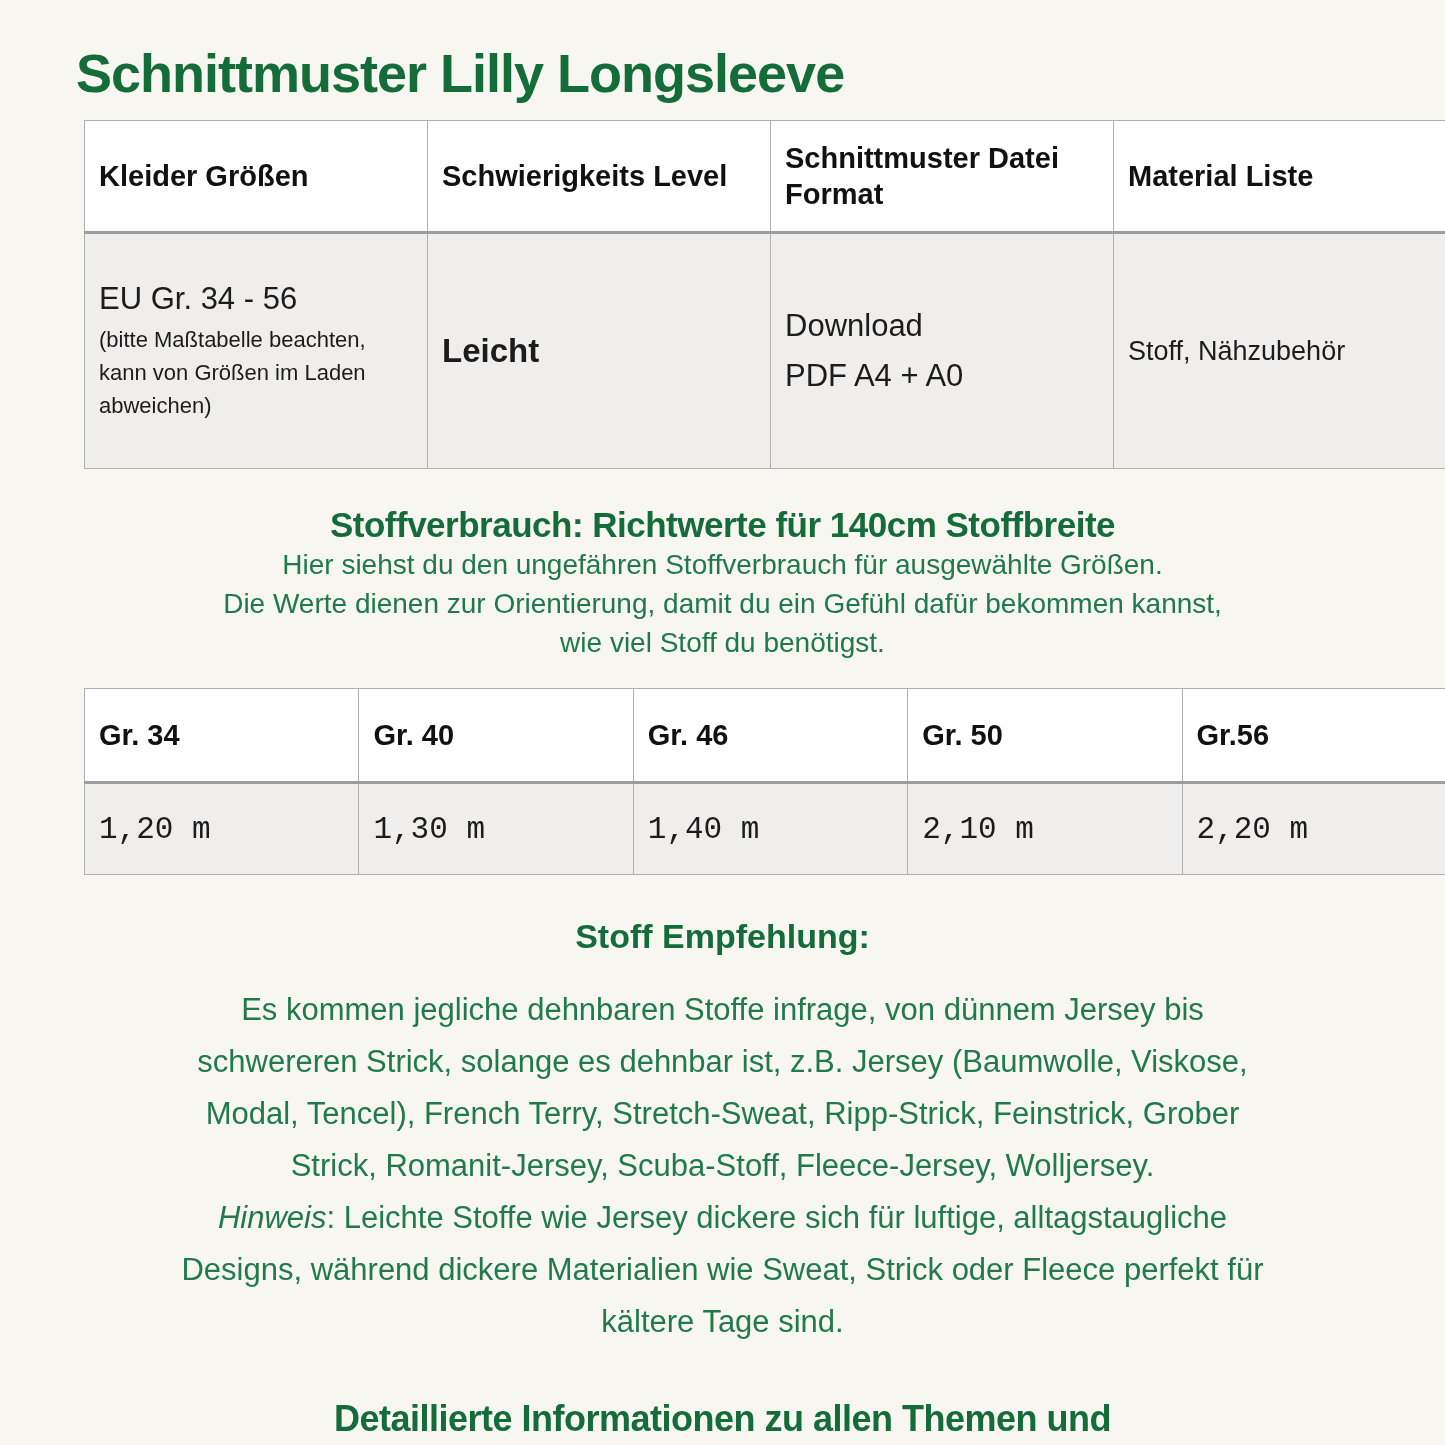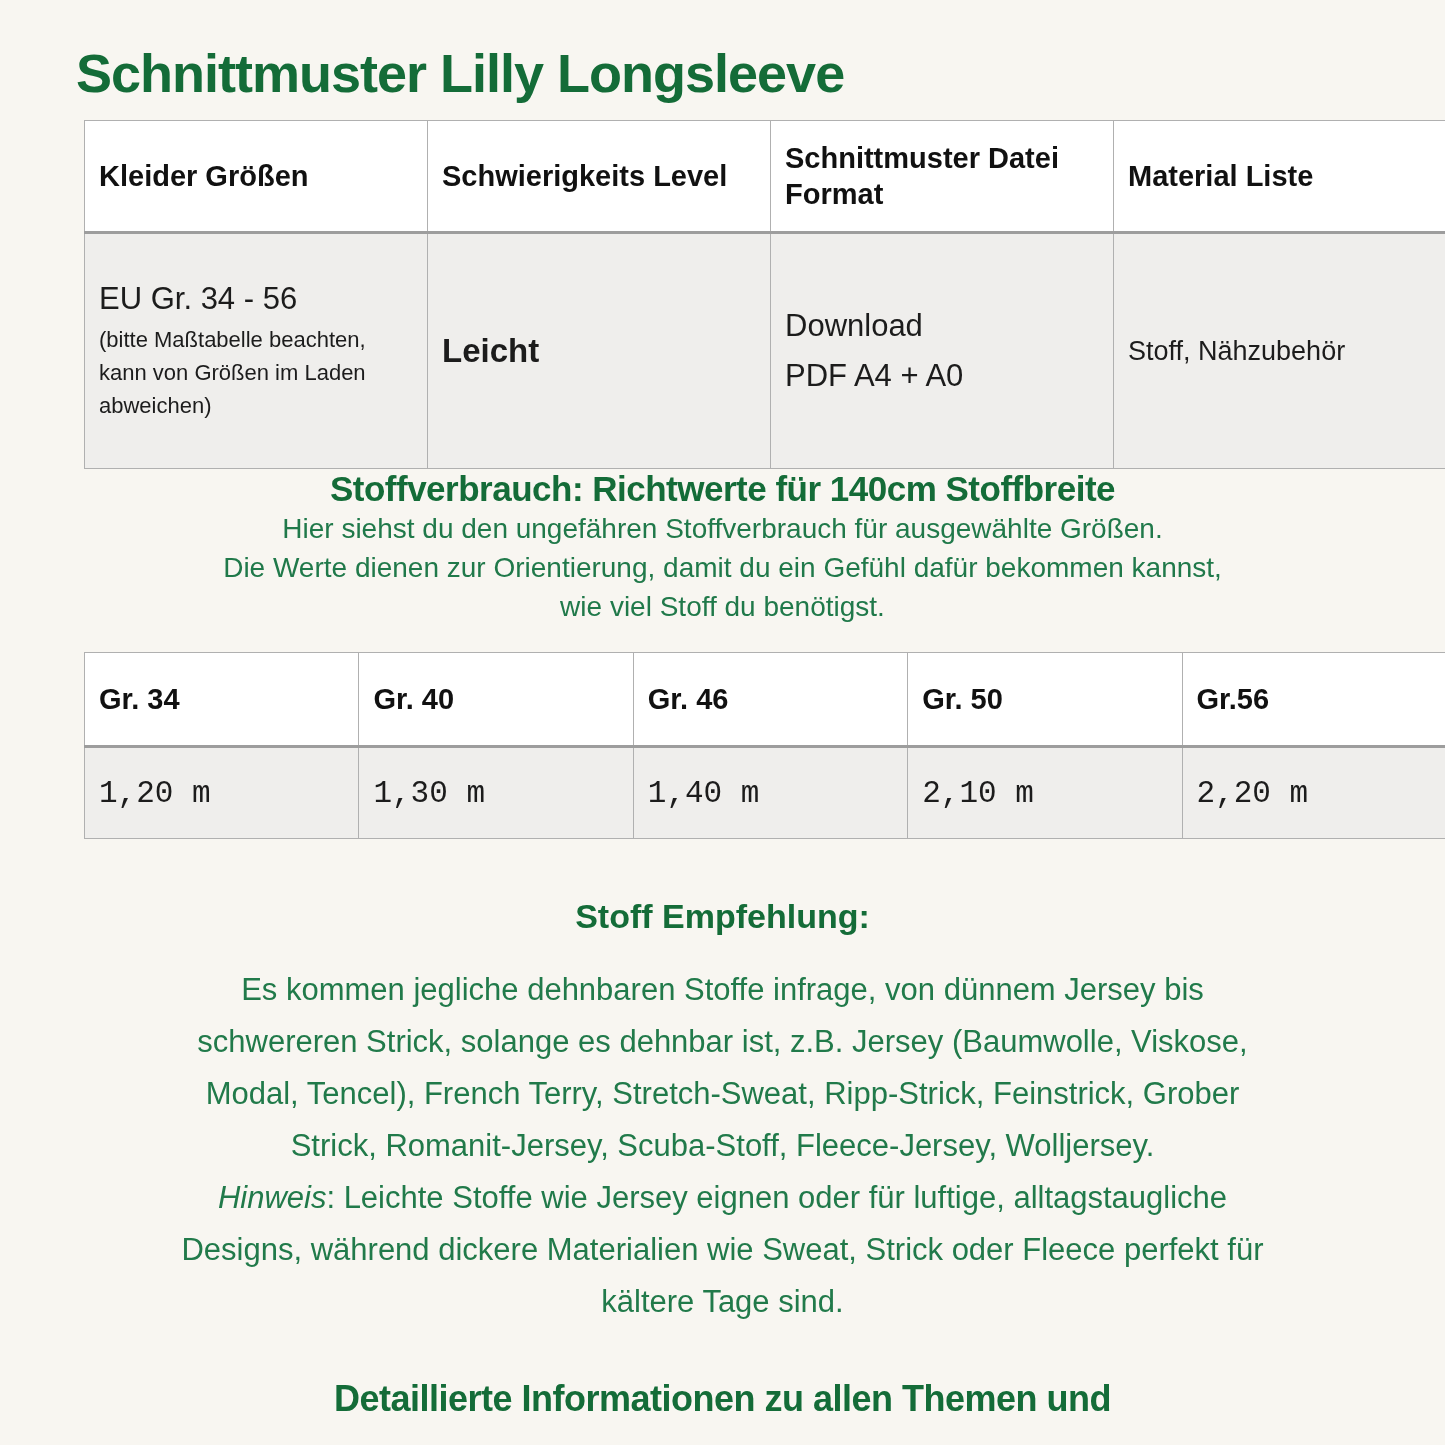--- a/index.html
+++ b/index.html
@@ -48,38 +48,39 @@
     color: #1c1c1c;
   }
   .t1 th { height: 82px; }
   .t1 td { height: 206px; }
   .sizes-main { font-size: 31px; margin-bottom: 6px; }
   .sizes-note { font-size: 22px; line-height: 33px; }
   .level-cell { font-size: 33px; font-weight: bold; }
   .format-cell { font-size: 31px; line-height: 50px; }
   .materials-cell { font-size: 27px; }
   .section-heading {
+    margin-top: 36px;
     text-align: center;
     font-size: 35px;
     font-weight: bold;
     color: #146c38;
     letter-spacing: -0.5px;
   }
   .section-sub {
     margin-top: 0;
     text-align: center;
     font-size: 28px;
     line-height: 39px;
     color: #20794a;
   }
   .t2 { margin-top: 26px; }
   .t2 th { height: 64px; font-size: 29px; }
   .t2 td { height: 62px; font-size: 31px; font-family: Liberation Mono, monospace; }
   .rec-heading {
-    margin-top: 58px;
+    margin-top: 42px;
     text-align: center;
     font-size: 34px;
     font-weight: bold;
     color: #146c38;
   }
   .rec-body {
     margin-top: 28px;
     text-align: center;
     font-size: 31px;
     line-height: 52px;
@@ -157,21 +158,21 @@
     </tbody>
   </table>
 
   <div class="rec-heading">Stoff Empfehlung:</div>
 
   <div class="rec-body">
     <div class="line">Es kommen jegliche dehnbaren Stoffe infrage, von dünnem Jersey bis</div>
     <div class="line">schwereren Strick, solange es dehnbar ist, z.B. Jersey (Baumwolle, Viskose,</div>
     <div class="line">Modal, Tencel), French Terry, Stretch-Sweat, Ripp-Strick, Feinstrick, Grober</div>
     <div class="line">Strick, Romanit-Jersey, Scuba-Stoff, Fleece-Jersey, Wolljersey.</div>
-    <div class="line"><span class="hinweis">Hinweis</span><span>: Leichte Stoffe wie Jersey eignen oder für luftige, alltagstaugliche</span></div>
+    <div class="line"><span class="hinweis">Hinweis</span><span>: Leichte Stoffe wie Jersey dickere sich für luftige, alltagstaugliche</span></div>
     <div class="line">Designs, während dickere Materialien wie Sweat, Strick oder Fleece perfekt für</div>
     <div class="line">kältere Tage sind.</div>
   </div>
 
   <div class="footer">
     <div>Detaillierte Informationen zu allen Themen und</div>
 
   </div>
 
 </div>

